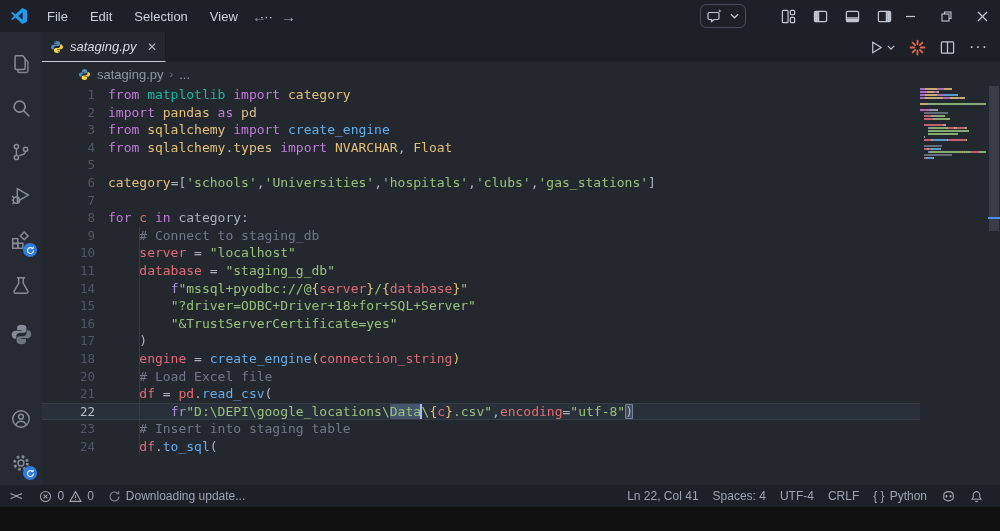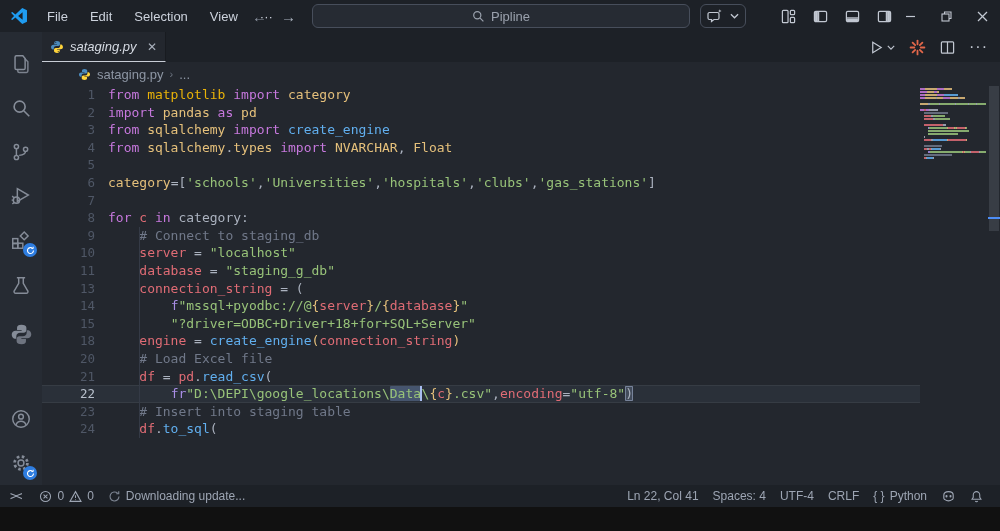--- a/index.html
+++ b/index.html
@@ -93,27 +93,20 @@
     <div class="menus">
       <span class="menu-item">File</span>
       <span class="menu-item">Edit</span>
       <span class="menu-item">Selection</span>
       <span class="menu-item">View</span>
       <span class="menu-item">···</span>
     </div>
     <div class="nav-arrows">
       <span>←</span>
       <span style="color:#aab1bd;">→</span>
-    </div>
-    <div class="cmd-center">
-      <svg width="13" height="13" viewBox="0 0 16 16" fill="none" stroke="#9aa1ad" stroke-width="1.5">
-        <circle cx="6.5" cy="6.5" r="4.4"></circle>
-          <line x1="10" y1="10" x2="14" y2="14"></line>
-      </svg>
-      <span>Pipline</span>
     </div>
     <div class="copilot-btn">
       <svg width="16" height="16" viewBox="0 0 16 16" fill="none" stroke="#c2c8d2" stroke-width="1.2">
         <path d="M2.5 4.5h8a1.5 1.5 0 0 1 1.5 1.5v4a1.5 1.5 0 0 1-1.5 1.5H7l-2.5 2v-2h-2A1.5 1.5 0 0 1 1 10V6a1.5 1.5 0 0 1 1.5-1.5z"></path>
         <path d="M12.8 1.2l.5 1.3 1.3.5-1.3.5-.5 1.3-.5-1.3-1.3-.5 1.3-.5z" fill="#c2c8d2" stroke="none"></path>
       </svg>
       <svg width="9" height="6" viewBox="0 0 10 6" fill="none" stroke="#c2c8d2" stroke-width="1.4">
           <path d="M1 1l4 4 4-4"></path>
         </svg>
     </div>
@@ -279,34 +272,35 @@
         <svg width="13" height="13" viewBox="0 0 16 16">
           <path fill="#4b8bbe" d="M7.9 1.2c-2 0-3 .9-3 2.1v1.5h3.2v.6H3.9C2.4 5.4 1.2 6.5 1.2 8s.8 2.6 2 2.9h1.2V9.2c0-1.4 1.2-2.4 2.6-2.4h2.5c1.1 0 1.9-.9 1.9-1.9V3.3c0-1.2-1.3-2.1-3.5-2.1z"></path>
           <path fill="#ffd43b" d="M8.1 14.8c2 0 3-.9 3-2.1v-1.5H7.9v-.6h4.2c1.5 0 2.7-1.1 2.7-2.6s-.8-2.6-2-2.9H11.6v1.7c0 1.4-1.2 2.4-2.6 2.4H6.5c-1.1 0-1.9.9-1.9 1.9v1.6c0 1.2 1.3 2.1 3.5 2.1z"></path>
         </svg>
         <span>sataging.py</span>
         <span class="bc-sep">›</span>
         <span>...</span>
       </div>
       <div class="editor-wrap">
         <div class="code" id="code-lines">
-            <div class="row"><span class="ln">1</span><span class="txt"><span class="tok" style="color: rgb(198, 120, 221);">from </span><span class="tok" style="color: #eab308;">matplotlib </span><span class="tok" style="color: rgb(198, 120, 221);">import </span><span class="tok" style="color: rgb(229, 192, 123);">category</span></span></div>
+            <div class="row"><span class="ln">1</span><span class="txt"><span class="tok" style="color: rgb(198, 120, 221);">from </span><span class="tok" style="color: #14b8a6;">matplotlib </span><span class="tok" style="color: rgb(198, 120, 221);">import </span><span class="tok" style="color: rgb(229, 192, 123);">category</span></span></div>
             <div class="row"><span class="ln">2</span><span class="txt"><span class="tok" style="color: rgb(198, 120, 221);">import </span><span class="tok" style="color: rgb(229, 192, 123);">pandas </span><span class="tok" style="color: rgb(198, 120, 221);">as </span><span class="tok" style="color: rgb(229, 192, 123);">pd</span></span></div>
             <div class="row"><span class="ln">3</span><span class="txt"><span class="tok" style="color: rgb(198, 120, 221);">from </span><span class="tok" style="color: rgb(229, 192, 123);">sqlalchemy </span><span class="tok" style="color: rgb(198, 120, 221);">import </span><span class="tok" style="color: rgb(97, 175, 239);">create_engine</span></span></div>
             <div class="row"><span class="ln">4</span><span class="txt"><span class="tok" style="color: rgb(198, 120, 221);">from </span><span class="tok" style="color: rgb(229, 192, 123);">sqlalchemy</span><span class="tok" style="color: rgb(171, 178, 191);">.</span><span class="tok" style="color: rgb(229, 192, 123);">types </span><span class="tok" style="color: rgb(198, 120, 221);">import </span><span class="tok" style="color: rgb(229, 192, 123);">NVARCHAR</span><span class="tok" style="color: rgb(171, 178, 191);">, </span><span class="tok" style="color: rgb(229, 192, 123);">Float</span></span></div>
             <div class="row"><span class="ln">5</span><span class="txt"></span></div>
             <div class="row"><span class="ln">6</span><span class="txt"><span class="tok" style="color: rgb(229, 192, 123);">category</span><span class="tok" style="color: rgb(171, 178, 191);">=[</span><span class="tok" style="color: rgb(152, 195, 121);">'schools'</span><span class="tok" style="color: rgb(171, 178, 191);">,</span><span class="tok" style="color: rgb(152, 195, 121);">'Universities'</span><span class="tok" style="color: rgb(171, 178, 191);">,</span><span class="tok" style="color: rgb(152, 195, 121);">'hospitals'</span><span class="tok" style="color: rgb(171, 178, 191);">,</span><span class="tok" style="color: rgb(152, 195, 121);">'clubs'</span><span class="tok" style="color: rgb(171, 178, 191);">,</span><span class="tok" style="color: rgb(152, 195, 121);">'gas_stations'</span><span class="tok" style="color: rgb(171, 178, 191);">]</span></span></div>
             <div class="row"><span class="ln">7</span><span class="txt"></span></div>
             <div class="row"><span class="ln">8</span><span class="txt"><span class="tok" style="color: rgb(198, 120, 221);">for </span><span class="tok" style="color: rgb(224, 108, 117);">c </span><span class="tok" style="color: rgb(198, 120, 221);">in </span><span class="tok" style="color: rgb(171, 178, 191);">category:</span></span></div>
             <div class="row"><span class="ln">9</span><span class="txt"><i class="guide" style="left: calc(4ch + 13px);"></i><span class="tok" style="color: rgb(171, 178, 191);">    </span><span class="tok" style="color: rgb(112, 120, 137);"># Connect to staging_db</span></span></div>
             <div class="row"><span class="ln">10</span><span class="txt"><i class="guide" style="left: calc(4ch + 13px);"></i><span class="tok" style="color: rgb(171, 178, 191);">    </span><span class="tok" style="color: rgb(224, 108, 117);">server </span><span class="tok" style="color: rgb(171, 178, 191);">= </span><span class="tok" style="color: rgb(152, 195, 121);">"localhost"</span></span></div>
             <div class="row"><span class="ln">11</span><span class="txt"><i class="guide" style="left: calc(4ch + 13px);"></i><span class="tok" style="color: rgb(171, 178, 191);">    </span><span class="tok" style="color: rgb(224, 108, 117);">database </span><span class="tok" style="color: rgb(171, 178, 191);">= </span><span class="tok" style="color: rgb(152, 195, 121);">"staging_g_db"</span></span></div>
-            <div class="row"><span class="ln">13</span><span class="txt"><i class="guide" style="left: calc(4ch + 13px);"></i><span class="tok" style="color: rgb(171, 178, 191);">    </span><span class="tok" style="color: rgb(224, 108, 117);">connection_string </span><span class="tok" style="color: rgb(171, 178, 191);">= (</span></span></div>
             <div class="row"><span class="ln">14</span><span class="txt"><i class="guide" style="left: calc(4ch + 13px);"></i><span class="tok" style="color: rgb(171, 178, 191);">        </span><span class="tok" style="color: rgb(169, 142, 230);">f</span><span class="tok" style="color: rgb(152, 195, 121);">"mssql+pyodbc://@</span><span class="tok" style="color: rgb(229, 192, 123);">{</span><span class="tok" style="color: rgb(224, 108, 117);">server</span><span class="tok" style="color: rgb(229, 192, 123);">}</span><span class="tok" style="color: rgb(152, 195, 121);">/</span><span class="tok" style="color: rgb(229, 192, 123);">{</span><span class="tok" style="color: rgb(224, 108, 117);">database</span><span class="tok" style="color: rgb(229, 192, 123);">}</span><span class="tok" style="color: rgb(152, 195, 121);">"</span></span></div>
             <div class="row"><span class="ln">15</span><span class="txt"><i class="guide" style="left: calc(4ch + 13px);"></i><span class="tok" style="color: rgb(171, 178, 191);">        </span><span class="tok" style="color: rgb(152, 195, 121);">"?driver=ODBC+Driver+18+for+SQL+Server"</span></span></div>
+            <div class="row"><span class="ln">16</span><span class="txt"><i class="guide" style="left: calc(4ch + 13px);"></i><span class="tok" style="color: rgb(171, 178, 191);">        </span><span class="tok" style="color: rgb(152, 195, 121);">"&amp;TrustServerCertificate=yes"</span></span></div>
+            <div class="row"><span class="ln">17</span><span class="txt"><i class="guide" style="left: calc(4ch + 13px);"></i><span class="tok" style="color: rgb(171, 178, 191);">    </span><span class="tok" style="color: rgb(171, 178, 191);">)</span></span></div>
             <div class="row"><span class="ln">18</span><span class="txt"><i class="guide" style="left: calc(4ch + 13px);"></i><span class="tok" style="color: rgb(171, 178, 191);">    </span><span class="tok" style="color: rgb(224, 108, 117);">engine </span><span class="tok" style="color: rgb(171, 178, 191);">= </span><span class="tok" style="color: rgb(97, 175, 239);">create_engine</span><span class="tok" style="color: rgb(229, 192, 123);">(</span><span class="tok" style="color: rgb(224, 108, 117);">connection_string</span><span class="tok" style="color: rgb(229, 192, 123);">)</span></span></div>
             <div class="row"><span class="ln">20</span><span class="txt"><i class="guide" style="left: calc(4ch + 13px);"></i><span class="tok" style="color: rgb(171, 178, 191);">    </span><span class="tok" style="color: rgb(112, 120, 137);"># Load Excel file</span></span></div>
             <div class="row"><span class="ln">21</span><span class="txt"><i class="guide" style="left: calc(4ch + 13px);"></i><span class="tok" style="color: rgb(171, 178, 191);">    </span><span class="tok" style="color: rgb(224, 108, 117);">df </span><span class="tok" style="color: rgb(171, 178, 191);">= </span><span class="tok" style="color: rgb(224, 108, 117);">pd</span><span class="tok" style="color: rgb(171, 178, 191);">.</span><span class="tok" style="color: rgb(97, 175, 239);">read_csv</span><span class="tok" style="color: rgb(171, 178, 191);">(</span></span></div>
             <div class="row current"><span class="ln">22</span><span class="txt"><i class="guide" style="left: calc(4ch + 13px);"></i><span class="tok" style="color: rgb(171, 178, 191);">        </span><span class="tok" style="color: rgb(169, 142, 230);">fr</span><span class="tok" style="color: rgb(152, 195, 121);">"D:\DEPI\google_locations\</span><span class="tok sel" style="color: rgb(152, 195, 121);">Data</span><i class="caret"></i><span class="tok" style="color: rgb(152, 195, 121);">\</span><span class="tok" style="color: rgb(229, 192, 123);">{</span><span class="tok" style="color: rgb(224, 108, 117);">c</span><span class="tok" style="color: rgb(229, 192, 123);">}</span><span class="tok" style="color: rgb(152, 195, 121);">.csv"</span><span class="tok" style="color: rgb(171, 178, 191);">,</span><span class="tok" style="color: rgb(224, 108, 117);">encoding</span><span class="tok" style="color: rgb(171, 178, 191);">=</span><span class="tok" style="color: rgb(152, 195, 121);">"utf-8"</span><span class="tok brk" style="color: rgb(171, 178, 191);">)</span></span></div>
             <div class="row"><span class="ln">23</span><span class="txt"><i class="guide" style="left: calc(4ch + 13px);"></i><span class="tok" style="color: rgb(171, 178, 191);">    </span><span class="tok" style="color: rgb(112, 120, 137);"># Insert into staging table</span></span></div>
             <div class="row"><span class="ln">24</span><span class="txt"><i class="guide" style="left: calc(4ch + 13px);"></i><span class="tok" style="color: rgb(171, 178, 191);">    </span><span class="tok" style="color: rgb(224, 108, 117);">df</span><span class="tok" style="color: rgb(171, 178, 191);">.</span><span class="tok" style="color: rgb(97, 175, 239);">to_sql</span><span class="tok" style="color: rgb(171, 178, 191);">(</span></span></div>
           </div>
         <div class="minimap" id="minimap">
             <div class="mm-row"><span style="width: 5px; background: rgb(198, 120, 221); opacity: 0.85;"></span><span style="width: 12px; background: rgb(229, 192, 123); opacity: 0.85;"></span><span style="width: 7px; background: rgb(198, 120, 221); opacity: 0.85;"></span><span style="width: 8px; background: rgb(229, 192, 123); opacity: 0.85;"></span></div>
             <div class="mm-row"><span style="width: 7px; background: rgb(198, 120, 221); opacity: 0.85;"></span><span style="width: 7px; background: rgb(229, 192, 123); opacity: 0.85;"></span><span style="width: 3px; background: rgb(198, 120, 221); opacity: 0.85;"></span><span style="width: 2px; background: rgb(229, 192, 123); opacity: 0.85;"></span></div>

